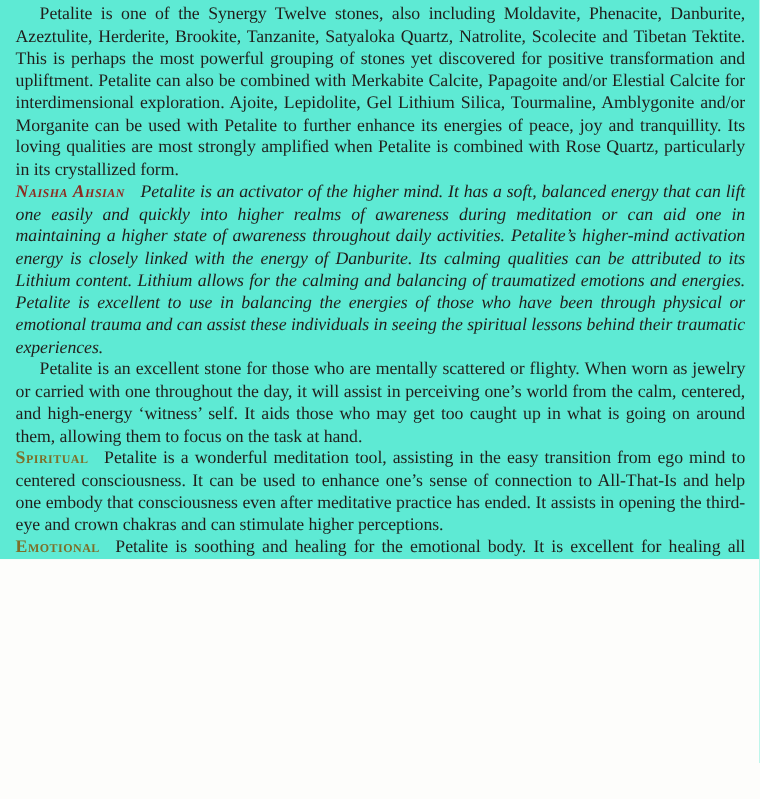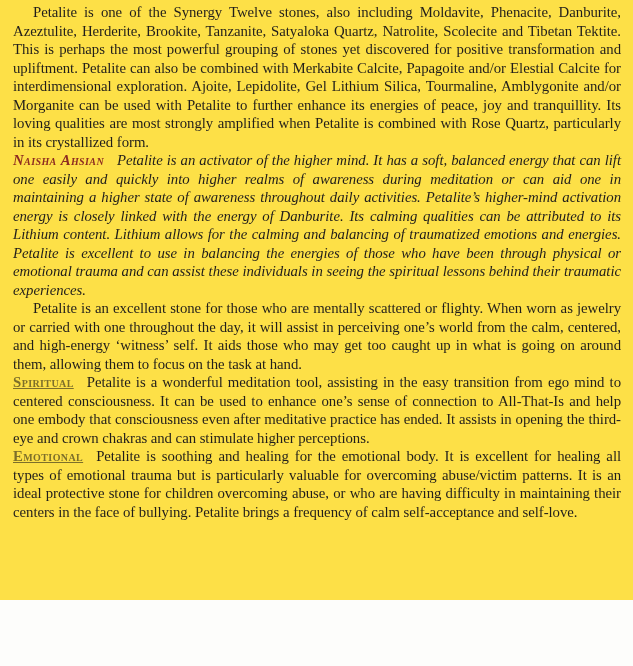--- a/index.html
+++ b/index.html
@@ -1,42 +1,42 @@
 <!DOCTYPE html>
 <html><head>
 <meta charset="utf-8">
 <style>
   html, body { margin: 0; padding: 0; background: #fdfdfb; }
   .page {
     position: relative;
     width: 633px;
-    height: 600px;
+    height: 466px;
     box-sizing: border-box;
     padding: 3px 12px 0 13px;
-    background: #fde047;
+    background: #5eead4;
     color: #211e1b;
     font-family: "Liberation Serif", serif;
     font-size: 14.8px;
     line-height: 18.5px;
     text-align: justify;
     overflow: hidden;
     letter-spacing: -0.05px;
   }
   p.para { margin: 0; padding: 0; }
   p.indent { text-indent: 20px; }
   p.gap-above { margin-top: 0; font-style: italic; }
   .heading {
     font-weight: bold;
     font-variant: small-caps;
     letter-spacing: 0.4px;
     margin-right: 13px;
     text-indent: 0;
   }
   .heading.red { color: #8e2b21; }
-  .heading.olive { color: #7d6f2a; text-decoration: underline; }
+  .heading.olive { color: #7d6f2a; }
 </style>
 </head>
 <body>
 
 <div class="page">
 
   <p class="para indent">Petalite is one of the Synergy Twelve stones, also including Moldavite, Phenacite, Danburite, Azeztulite, Herderite, Brookite, Tanzanite, Satyaloka Quartz, Natrolite, Scolecite and Tibetan Tektite. This is perhaps the most powerful grouping of stones yet discovered for positive transformation and upliftment. Petalite can also be combined with Merkabite Calcite, Papagoite and/or Elestial Calcite for interdimensional exploration. Ajoite, Lepidolite, Gel Lithium Silica, Tourmaline, Amblygonite and/or Morganite can be used with Petalite to further enhance its energies of peace, joy and tranquillity. Its loving qualities are most strongly amplified when Petalite is combined with Rose Quartz, particularly in its crystallized form.</p>
 
   <p class="para gap-above"><span class="heading red">Naisha Ahsian</span><span>Petalite is an activator of the higher mind. It has a soft, balanced energy that can lift one easily and quickly into higher realms of awareness during meditation or can aid one in maintaining a higher state of awareness throughout daily activities. Petalite’s higher-mind activation energy is closely linked with the energy of Danburite. Its calming qualities can be attributed to its Lithium content. Lithium allows for the calming and balancing of traumatized emotions and energies. Petalite is excellent to use in balancing the energies of those who have been through physical or emotional trauma and can assist these individuals in seeing the spiritual lessons behind their traumatic experiences.</span></p>
 

